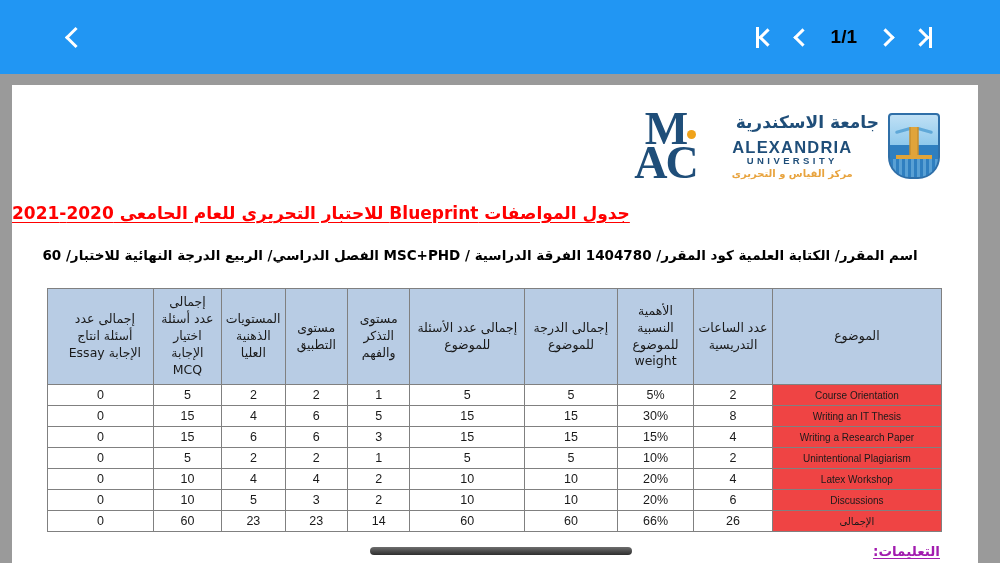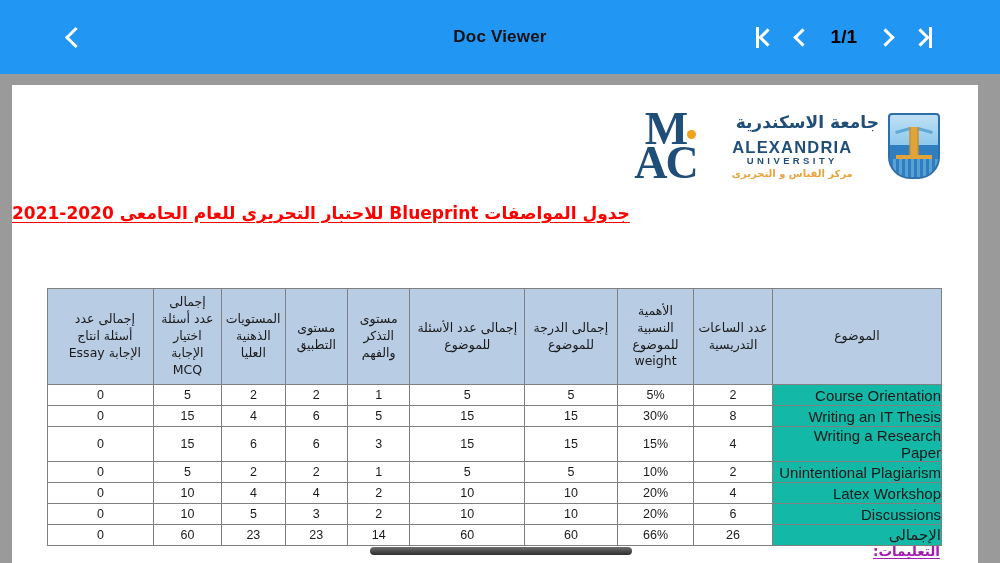--- a/index.html
+++ b/index.html
@@ -190,23 +190,22 @@
     font-size: 12.5px;
     line-height: 1.35;
   }
   #blueprint-table tbody td {
     height: 21px;
     background: #ffffff;
     font-family: "Liberation Sans", sans-serif;
     font-size: 12.5px;
   }
   #blueprint-table tbody td.topic {
-    background: #14b8a6;
-    font-size: 15px;
-    text-align: right;
+    background: #ef4444;
+    font-size: 10px;
   }
   #blueprint-table tbody td.topic.ar {
     direction: rtl;
     font-family: "DejaVu Sans", sans-serif;
   }
 
   
   #instructions {
     position: absolute; right: 38px; top: 458px;
     direction: rtl;
@@ -225,21 +224,20 @@
     cursor: pointer;
   }
 </style>
 </head>
 <body>
 
 <div id="appbar">
   <div id="back-btn">
     <span class="chev left"></span>
   </div>
-  <div id="appbar-title">Doc Viewer</div>
 
   <div id="pager">
     <div class="pg-btn">
       <span class="grp">
         <span class="bar-l"></span>
           <span class="chev left"></span>
       </span>
     </div>
     <div class="pg-btn">
       <span class="chev left"></span>
@@ -275,20 +273,21 @@
       <div id="shield">
         <span class="wing-l"></span>
           <span class="wing-r"></span>
         <span class="tower"></span>
           <span class="base"></span>
           <span class="sea"></span>
       </div>
     </div>
 
     <div id="doc-title">جدول المواصفات Blueprint للاحتبار التحريرى للعام الحامعى 2020-2021</div>
+    <div id="doc-subtitle">اسم المقرر/ الكتابة العلمية    كود المقرر/ 1404780    الفرقة الدراسية / MSC+PHD   الفصل الدراسي/ الربيع   الدرجة النهائية للاختبار/ 60</div>
 
     <table id="blueprint-table">
       <thead>
         <tr>
             <th style="width: 105px; padding-left: 13px;">إجمالى عدد أسئلة انتاج الإجابة Essay</th>
             <th style="width: 68px;">إجمالى عدد أسئلة اختيار الإجابة MCQ</th>
             <th style="width: 63px;">المستويات الذهنية العليا</th>
             <th style="width: 62px;">مستوى التطبيق</th>
             <th style="width: 62px;">مستوى التذكر والفهم</th>
             <th style="width: 114px;">إجمالى عدد الأسئلة للموضوع</th>

